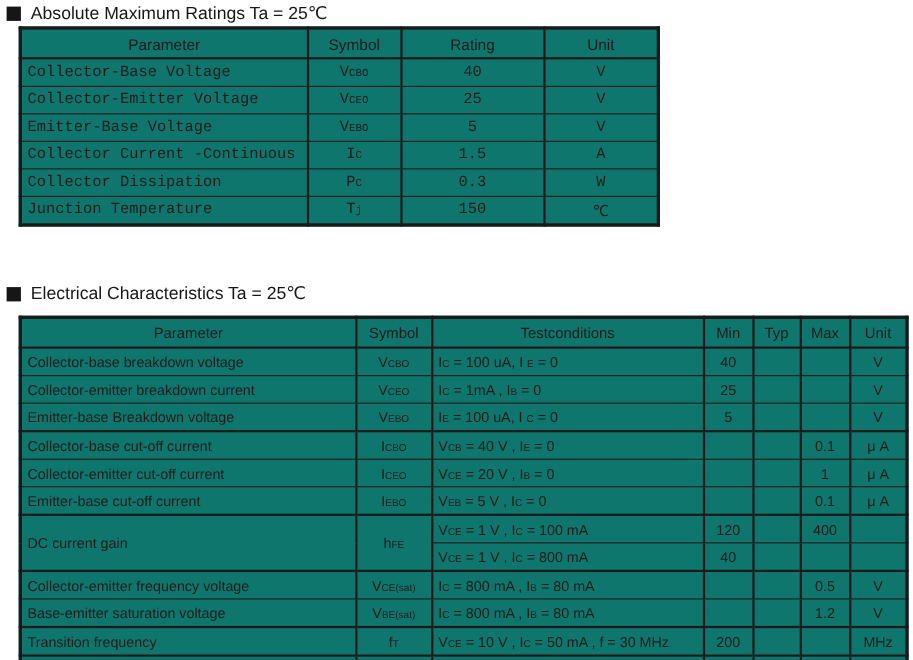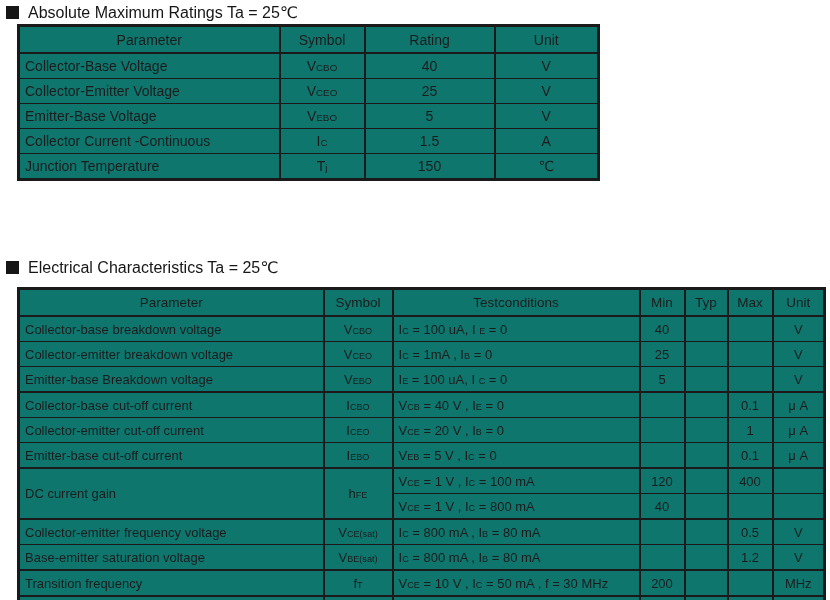--- a/index.html
+++ b/index.html
@@ -22,21 +22,21 @@
   th,td{
     border:1px solid #1a1a1a;border-left-width:2px;border-right-width:2px;
     overflow:hidden;white-space:nowrap;padding:0;
   }
   th{
     height:25px;font-weight:400;text-align:center;
     border-bottom-width:2px;
   }
   #t1 th{font-size:14px;}
   #t2 th{font-size:13.5px;}
-  #t1 td{height:24px;font-size:14px;}
+  #t1 td{height:24px;font-size:14px;font-family:Liberation Mono, monospace;}
   #t2 td{height:24px;font-size:13px;}
   td.left{text-align:left;padding-left:5px;}
   td.center{text-align:center;}
   tr.sep > td{border-top-width:2px;}
   .sb{font-size:0.70em;}
   td.pcell{border-bottom:none;}
 </style>
 </head>
 <body>
 
@@ -79,20 +79,26 @@
           <td class="left">Emitter-Base Voltage</td>
           <td class="center">V<span class="sb">EBO</span></td>
           <td class="center">5</td>
           <td class="center">V</td>
         </tr>
         <tr>
           <td class="left">Collector Current -Continuous</td>
           <td class="center">I<span class="sb">C</span></td>
           <td class="center">1.5</td>
           <td class="center">A</td>
+        </tr>
+        <tr>
+          <td class="left">Collector Dissipation</td>
+          <td class="center">P<span class="sb">C</span></td>
+          <td class="center">0.3</td>
+          <td class="center">W</td>
         </tr>
         <tr>
           <td class="left">Junction Temperature</td>
           <td class="center">T<span class="sb">j</span></td>
           <td class="center">150</td>
           <td class="center">℃</td>
         </tr>
       </tbody>
   </table>
 
@@ -126,21 +132,21 @@
         <tr>
           <td class="left">Collector-base breakdown voltage</td>
           <td class="center">V<span class="sb">CBO</span></td>
           <td class="left">I<span class="sb">C</span> = 100 uA, I <span class="sb">E</span> = 0</td>
           <td class="center">40</td>
           <td class="center"></td>
           <td class="center"></td>
           <td class="center">V</td>
         </tr>
         <tr>
-          <td class="left">Collector-emitter breakdown voltage</td>
+          <td class="left">Collector-emitter breakdown current</td>
           <td class="center">V<span class="sb">CEO</span></td>
           <td class="left">I<span class="sb">C</span> = 1mA , I<span class="sb">B</span> = 0</td>
           <td class="center">25</td>
           <td class="center"></td>
           <td class="center"></td>
           <td class="center">V</td>
         </tr>
         <tr>
           <td class="left">Emitter-base Breakdown voltage</td>
           <td class="center">V<span class="sb">EBO</span></td>

